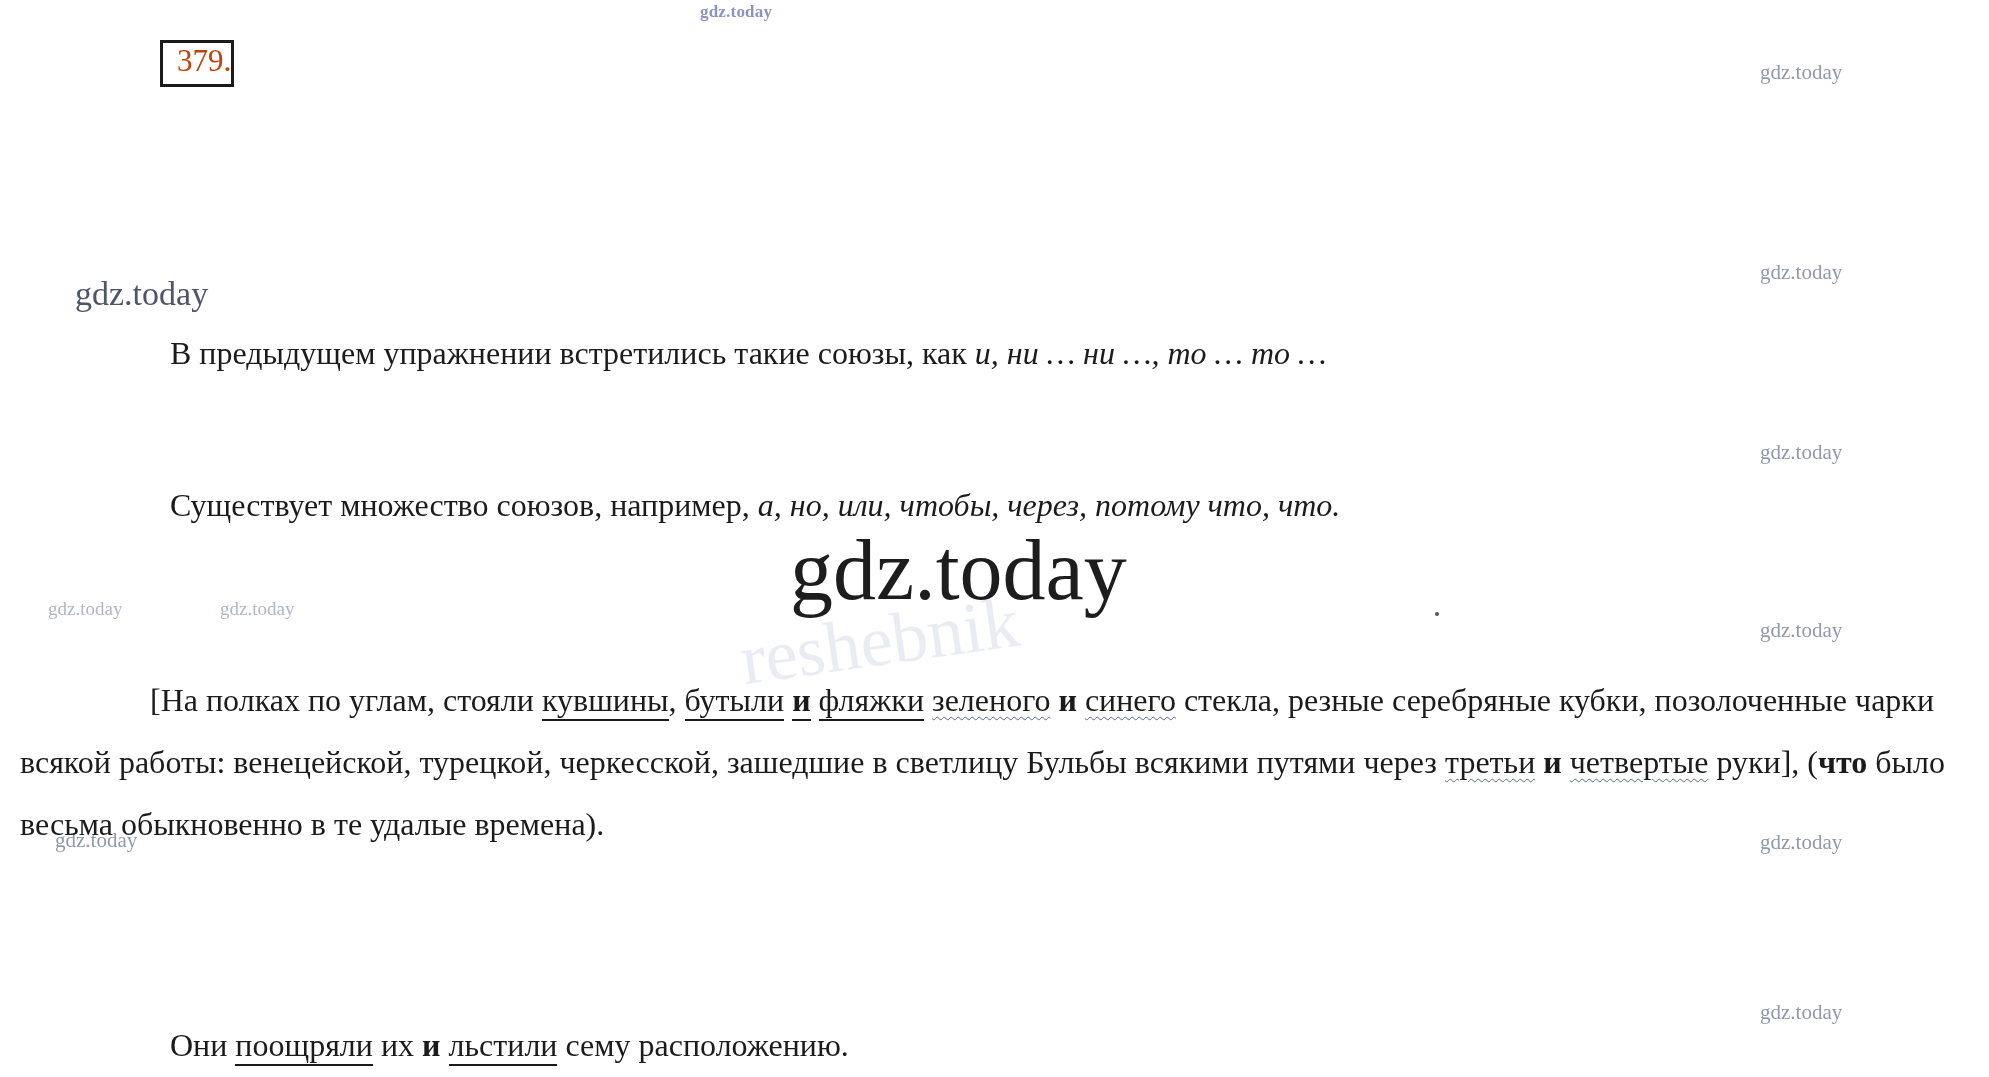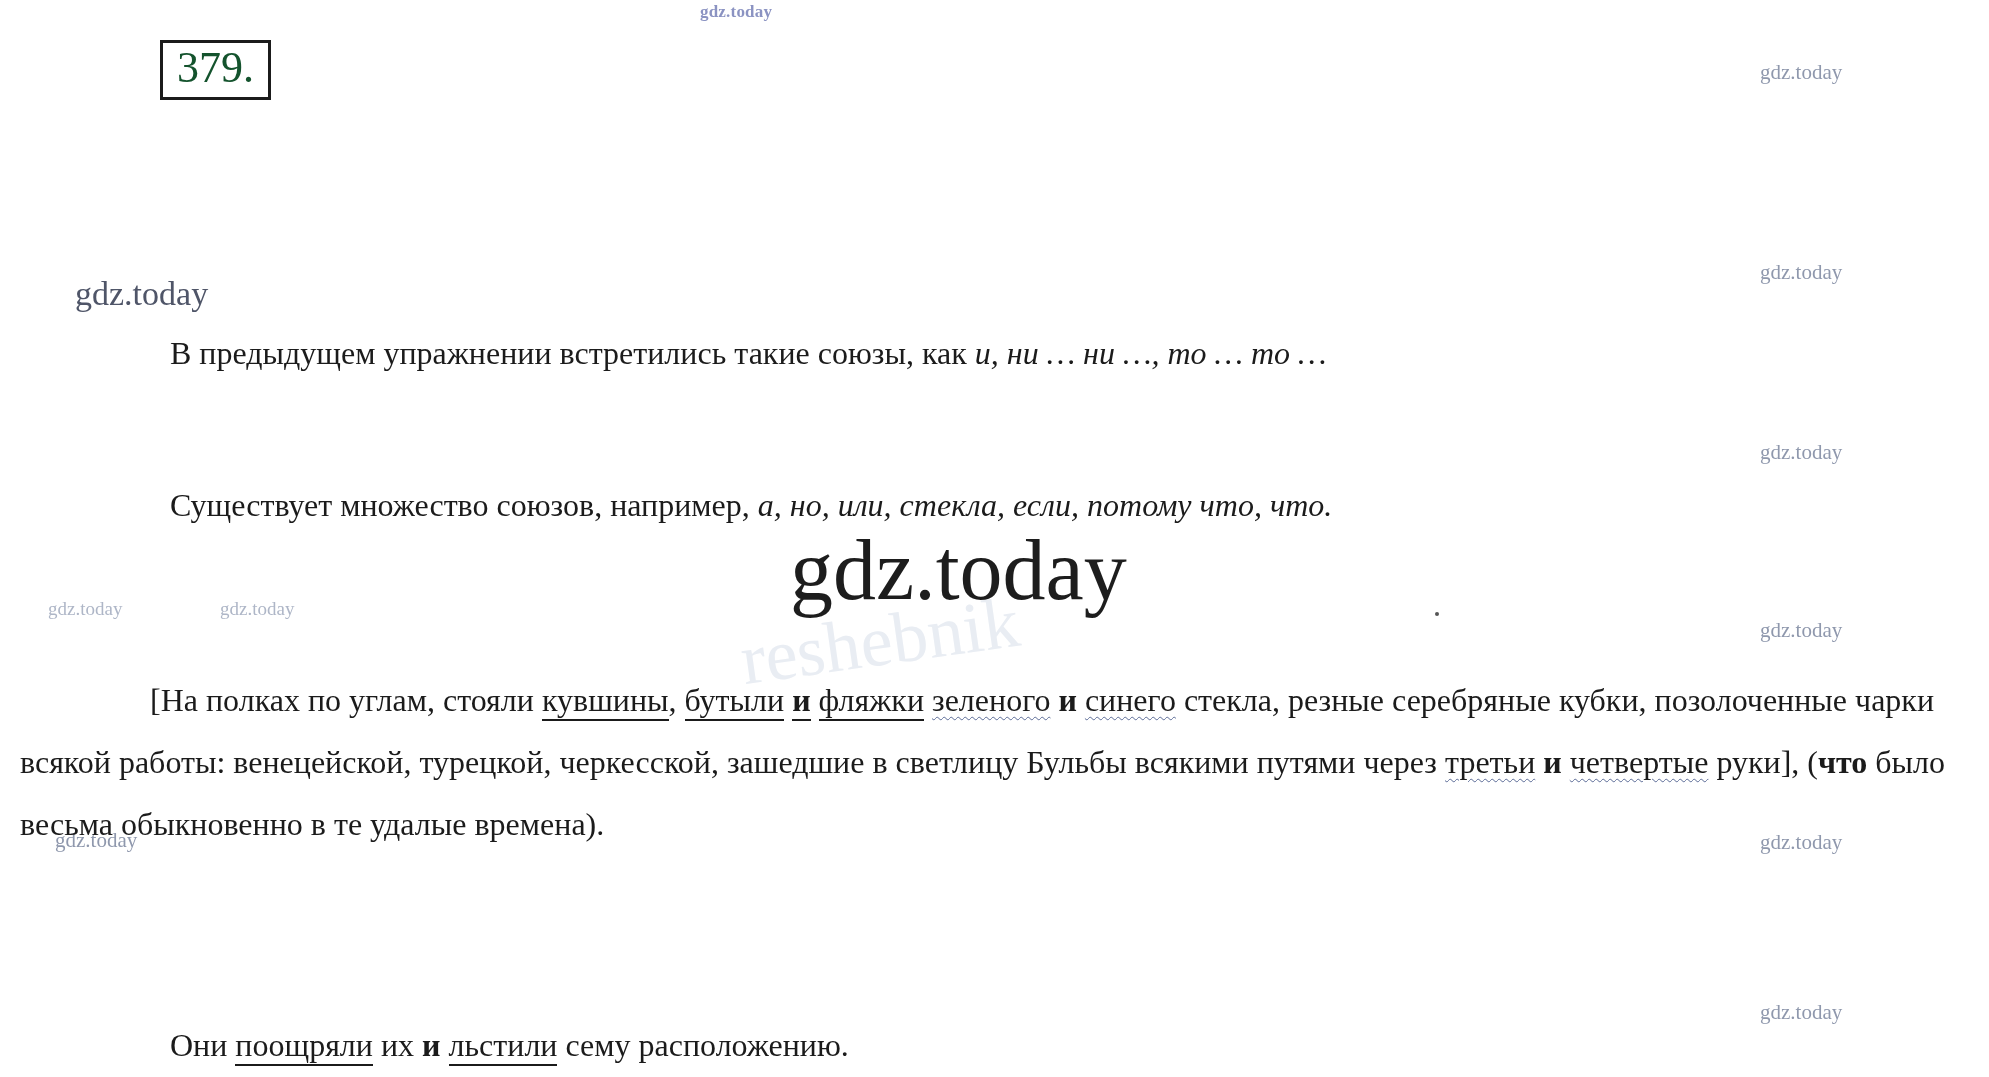--- a/index.html
+++ b/index.html
@@ -46,25 +46,25 @@
     user-select: none;
     font-family: "Liberation Serif", serif;
   }
 
   
   .num-box {
     position: absolute;
     left: 160px;
     top: 40px;
     border: 3px solid #1b1b1b;
-    padding: 2px 14px 6px 14px;
-    font-size: 44px;
+    padding: 2px 0 6px 14px;
+    font-size: 31px;
     line-height: 1.05;
     font-family: "Liberation Serif", serif;
-    color: #14532d;
+    color: #c2410c;
   }
 
   
   .body-text {
     position: absolute;
     left: 0;
     top: 0;
     width: 1989px;
   }
   p.para {
@@ -120,21 +120,21 @@
 
 <div class="wm-big" style="left: 790px; top: 520px;">gdz.today</div>
 
 <div class="body-text">
 
   <p class="para" style="left: 20px; top: 322px; width: 1930px;">
     <span style="padding-left: 150px;">В предыдущем упражнении встретились такие союзы, как </span><span class="i">и, ни … ни …, то … то …</span>
   </p>
 
   <p class="para" style="left: 20px; top: 474px; width: 1930px;">
-    <span style="padding-left: 150px; text-align: right;">Существует множество союзов, например, </span><span class="i">а, но, или, стекла, если, потому что, что.</span>
+    <span style="padding-left: 150px; text-align: right;">Существует множество союзов, например, </span><span class="i">а, но, или, чтобы, через, потому что, что.</span>
   </p>
 
   <p class="para" style="left: 20px; top: 669px; width: 1940px;">
     <span style="padding-left: 130px;">[На полках по углам, стояли </span><span class="u-solid">кувшины</span><span>, </span><span class="u-solid">бутыли</span><span> </span><span class="b u-solid">и</span><span> </span><span class="u-solid">фляжки</span><span> </span><span class="u-wavy">зеленого</span><span> </span><span class="b">и</span><span> </span><span class="u-wavy">синего</span><span> стекла, резные серебряные кубки, позолоченные чарки всякой работы: венецейской, турецкой, черкесской, зашедшие в светлицу Бульбы всякими путями через </span><span class="u-wavy">третьи</span><span> </span><span class="b">и</span><span> </span><span class="u-wavy">четвертые</span><span> руки], (</span><span class="b">что</span><span> было весьма обыкновенно в те удалые времена).</span>
   </p>
 
   <p class="para" style="left: 20px; top: 980px; width: 1930px; margin-top: 34px;">
     <span style="padding-left: 150px;">Они </span><span class="u-solid">поощряли</span><span> их </span><span class="b">и</span><span> </span><span class="u-solid">льстили</span><span> сему расположению.</span>
   </p>
 

